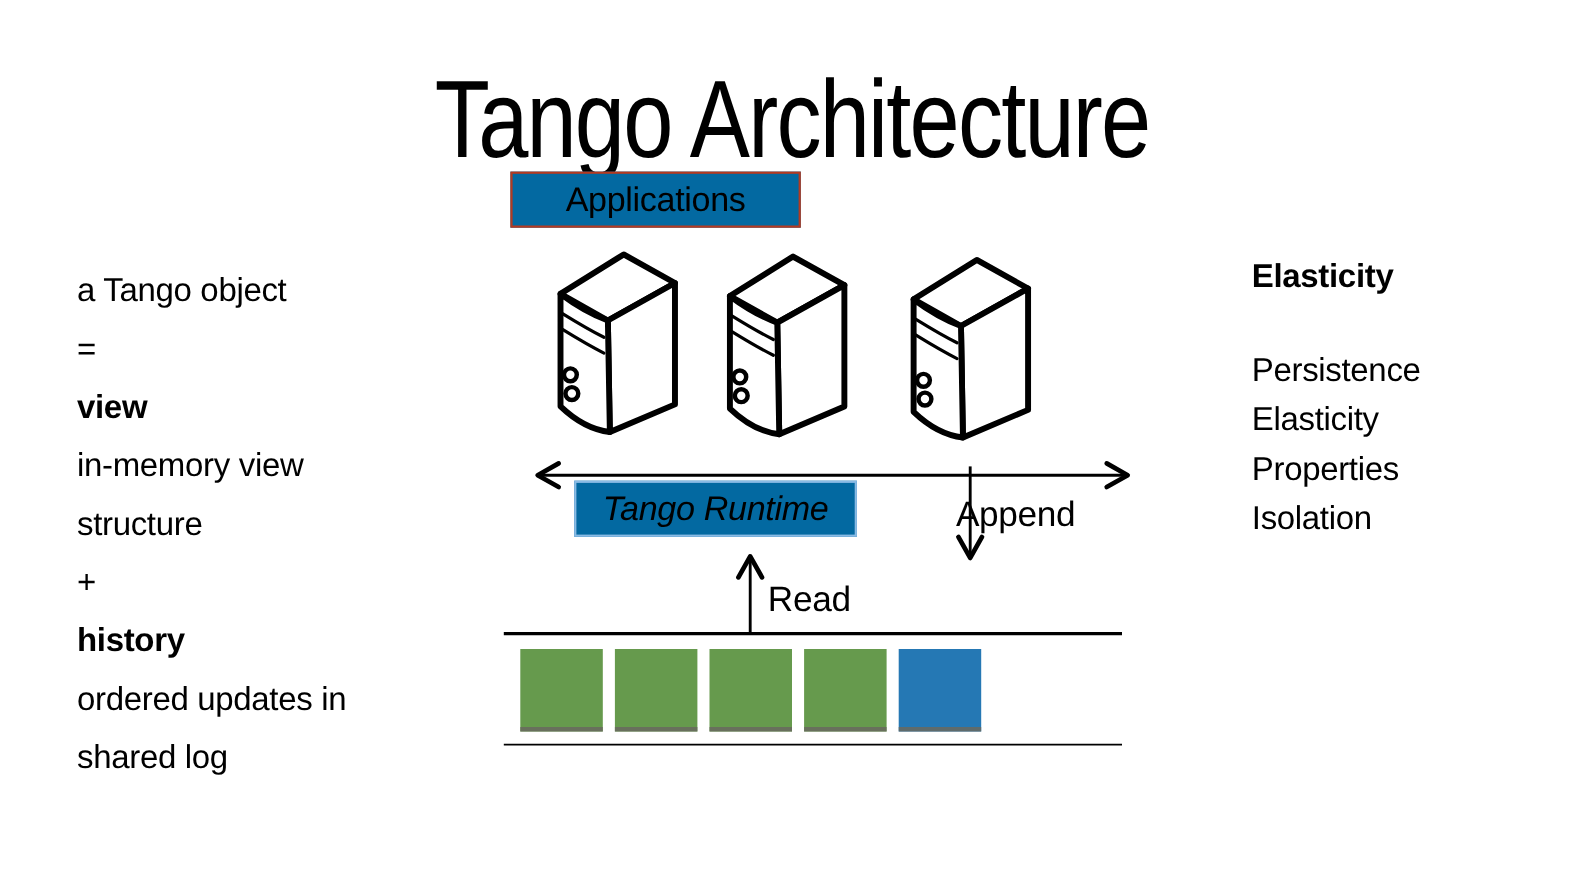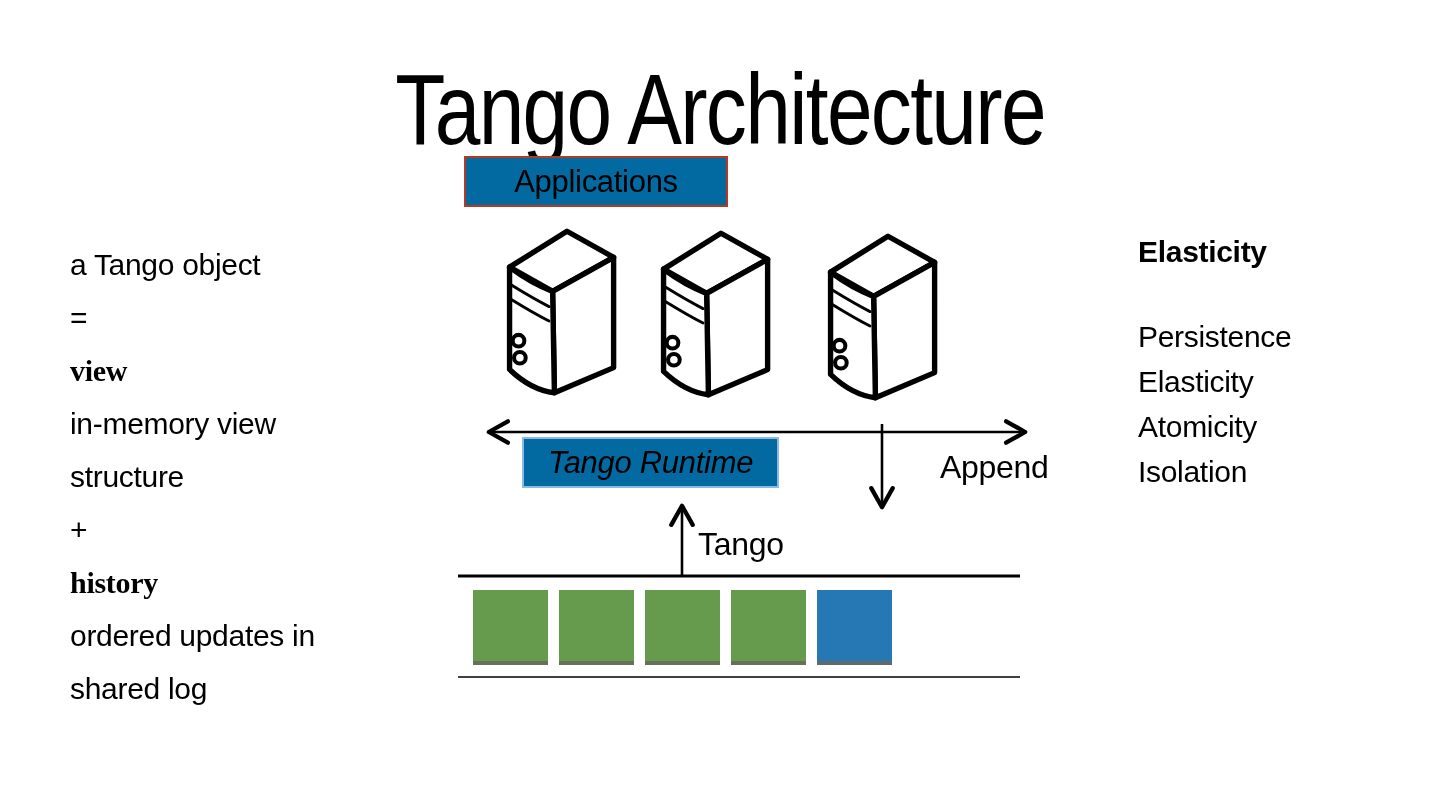--- a/index.html
+++ b/index.html
@@ -29,33 +29,33 @@
     background:#0369a1;
     box-sizing:border-box;
   }
   .applications-box{left:464px;top:156px;width:264px;height:51px;}
   .runtime-box{left:522px;top:437px;width:257px;height:51px;}
   
   .left-note{
     position:absolute;left:70px;top:238px;
     font-size:30px;line-height:53px;letter-spacing:-0.3px;
   }
-  .left-note .bold{font-weight:700;font-family:Liberation Serif, serif;}
+  .left-note .bold{font-weight:700;}
   .properties{position:absolute;left:1138px;top:229px;font-size:30px;line-height:45px;letter-spacing:-0.3px;}
   .properties .heading{font-weight:700;}
   .properties .items{margin-top:40px;}
   
   .servers{position:absolute;left:497px;top:215px;width:460px;height:196px;}
   .server{position:absolute;width:122px;height:188px;}
   .server.s1{left:0;top:3px;}
   .server.s2{left:154px;top:5px;}
   .server.s3{left:321px;top:8px;}
   
   .flow-label{position:absolute;font-size:32px;letter-spacing:-0.3px;white-space:nowrap;}
-  .append-label{left:940px;top:449px;}
+  .append-label{left:869px;top:449px;}
   .read-label{left:698px;top:526px;}
   
   .log-segments{
     position:absolute;left:473px;top:590px;
     display:flex;gap:11px;
   }
   .log-seg{
     width:75px;height:71px;
     border-bottom:4px solid rgba(105,105,95,0.85);
     box-sizing:content-box;
@@ -86,21 +86,21 @@
     <div class="bold">history</div>
     <div>ordered updates in</div>
     <div>shared log</div>
   </div>
 
   <div class="properties">
     <div class="heading">Elasticity</div>
     <div class="items">
       <div>Persistence</div>
       <div>Elasticity</div>
-      <div>Atomicity</div>
+      <div>Properties</div>
       <div>Isolation</div>
     </div>
   </div>
 
   <div class="servers">
     <svg class="server s1" viewBox="0 0 136 196">
       <g fill="#ffffff" stroke="#000000" stroke-width="6" stroke-linejoin="round" stroke-linecap="round">
         <path d="M14,48 L78,8 L130,37 L62,75 Z"></path>
         <path d="M130,37 L130,160 L64,188 L62,75 Z"></path>
         <path d="M14,48 L14,162 Q38,185 64,188 L62,75 Q38,66 14,48 Z"></path>
@@ -157,21 +157,21 @@
     <line x1="682" y1="577" x2="682" y2="507" stroke="#000" stroke-width="2.6" marker-end="url(#arrowV)"></line>
     <line x1="458" y1="576" x2="1020" y2="576" stroke="#000" stroke-width="3"></line>
     <line x1="458" y1="677" x2="1020" y2="677" stroke="#000" stroke-width="1.6"></line>
   </svg>
 
   <div class="label-box runtime-box" style="border-color: rgb(138, 187, 229); font-style: italic;">
     <span>Tango Runtime</span>
   </div>
 
   <div class="flow-label append-label">Append</div>
-  <div class="flow-label read-label">Tango</div>
+  <div class="flow-label read-label">Read</div>
 
   <div class="log-segments">
       <div class="log-seg" style="background: rgb(102, 154, 77);"></div>
       <div class="log-seg" style="background: rgb(102, 154, 77);"></div>
       <div class="log-seg" style="background: rgb(102, 154, 77);"></div>
       <div class="log-seg" style="background: rgb(102, 154, 77);"></div>
       <div class="log-seg" style="background: rgb(37, 120, 180);"></div>
     </div>
 
 </div>

